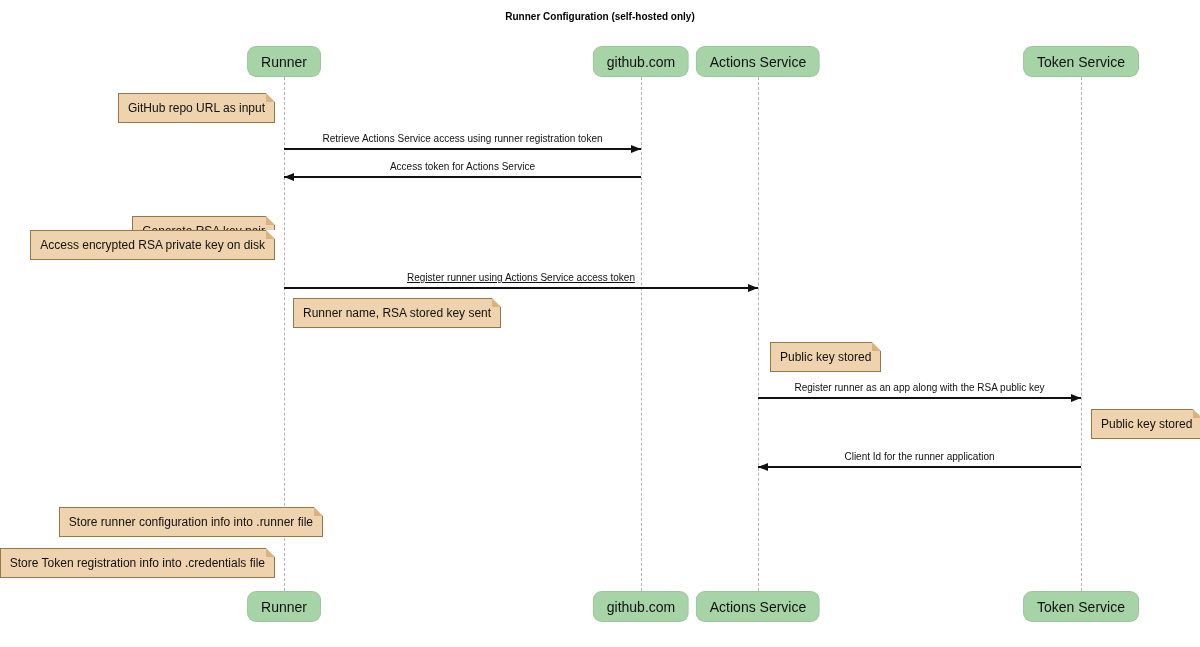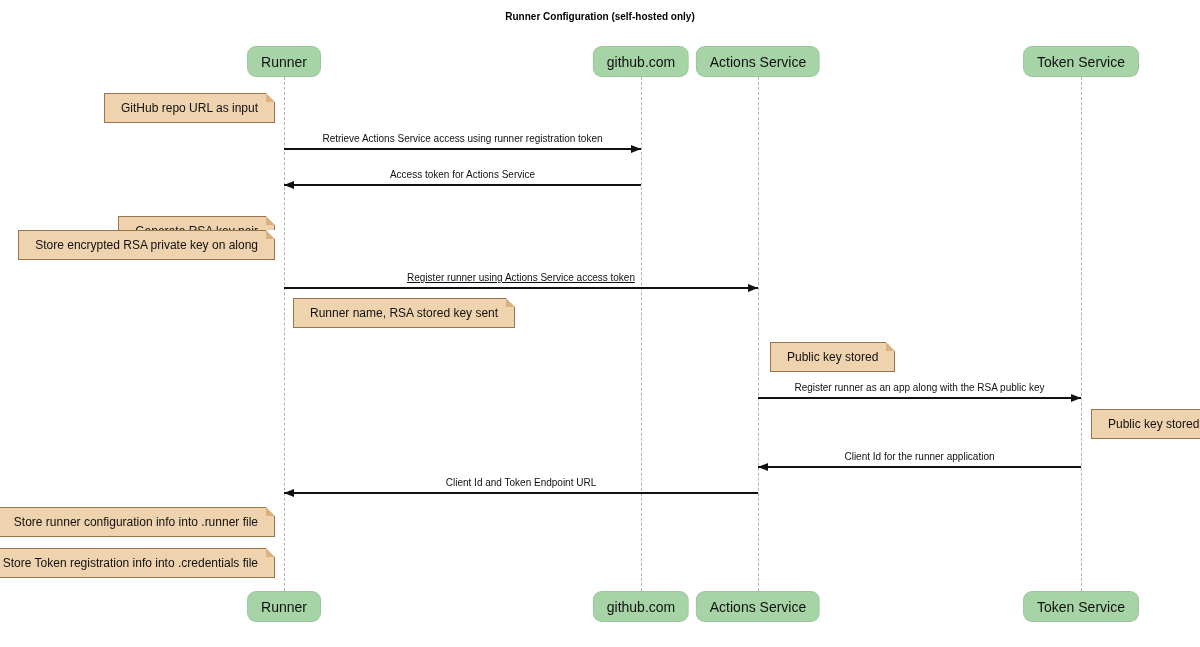--- a/index.html
+++ b/index.html
@@ -42,21 +42,21 @@
     background:var(--arrow,#111111);
   }
   .head{position:absolute;width:0;height:0;top:-3px;
     border-top:4px solid transparent;border-bottom:4px solid transparent;}
   .head-right{right:0;border-left:10px solid var(--arrow,#111111);}
   .head-left{left:0;border-right:10px solid var(--arrow,#111111);}
   .note{
     position:absolute;
     background:var(--note-fill,#eed3ae);
     border:1px solid var(--note-border,#96764a);
-    padding:7px 16px;
+    padding:7px 9px;
     font-size:12px;line-height:14px;color:#111;
     white-space:nowrap;
     box-sizing:border-box;
   }
   .note::after{
     content:"";position:absolute;top:-1px;right:-1px;
     width:0;height:0;
     border-top:9px solid #ffffff;
     border-left:9px solid var(--note-fold,#d9b27e);
   }
@@ -83,21 +83,21 @@
   <div class="participant" style="left:758px;top:591px;">Actions Service</div>
   <div class="participant" style="left:1081px;top:591px;">Token Service</div>
 
   <div class="message" style="left:284px;top:131px;width:357px;">
     <div class="msg-label">Retrieve Actions Service access using runner registration token</div>
     <div class="msg-line">
         <span class="head head-right"></span>
       </div>
   </div>
 
-  <div class="message" style="left:284px;top:159px;width:357px;margin-top:8px;">
+  <div class="message" style="left:284px;top:159px;width:357px;">
     <div class="msg-label">Access token for Actions Service</div>
     <div class="msg-line">
         <span class="head head-left"></span>
       </div>
   </div>
 
   <div class="message" style="left:284px;top:270px;width:474px;text-decoration:underline;">
     <div class="msg-label">Register runner using Actions Service access token</div>
     <div class="msg-line">
         <span class="head head-right"></span>
@@ -111,29 +111,23 @@
       </div>
   </div>
 
   <div class="message" style="left:758px;top:449px;width:323px;">
     <div class="msg-label">Client Id for the runner application</div>
     <div class="msg-line">
         <span class="head head-left"></span>
       </div>
   </div>
 
-  <div class="message" style="left:284px;top:475px;width:474px;">
-    <div class="msg-label">Client Id and Token Endpoint URL</div>
-    <div class="msg-line">
-        <span class="head head-left"></span>
-      </div>
-  </div>
 
   <div class="note" style="right:925px;top:93px;">GitHub repo URL as input</div>
   <div class="note" style="right:925px;top:200px;margin-top:16px;">Generate RSA key pair</div>
-  <div class="note" style="right:925px;top:230px;">Store encrypted RSA private key on along</div>
+  <div class="note" style="right:925px;top:230px;">Access encrypted RSA private key on disk</div>
   <div class="note" style="left:293px;top:298px;">Runner name, RSA stored key sent</div>
   <div class="note" style="left:770px;top:342px;">Public key stored</div>
   <div class="note" style="left:1091px;top:409px;">Public key stored</div>
-  <div class="note" style="right:925px;top:507px;">Store runner configuration info into .runner file</div>
+  <div class="note" style="right:877px;top:507px;">Store runner configuration info into .runner file</div>
   <div class="note" style="right:925px;top:548px;">Store Token registration info into .credentials file</div>
 
 </div>
 
 </body></html>

